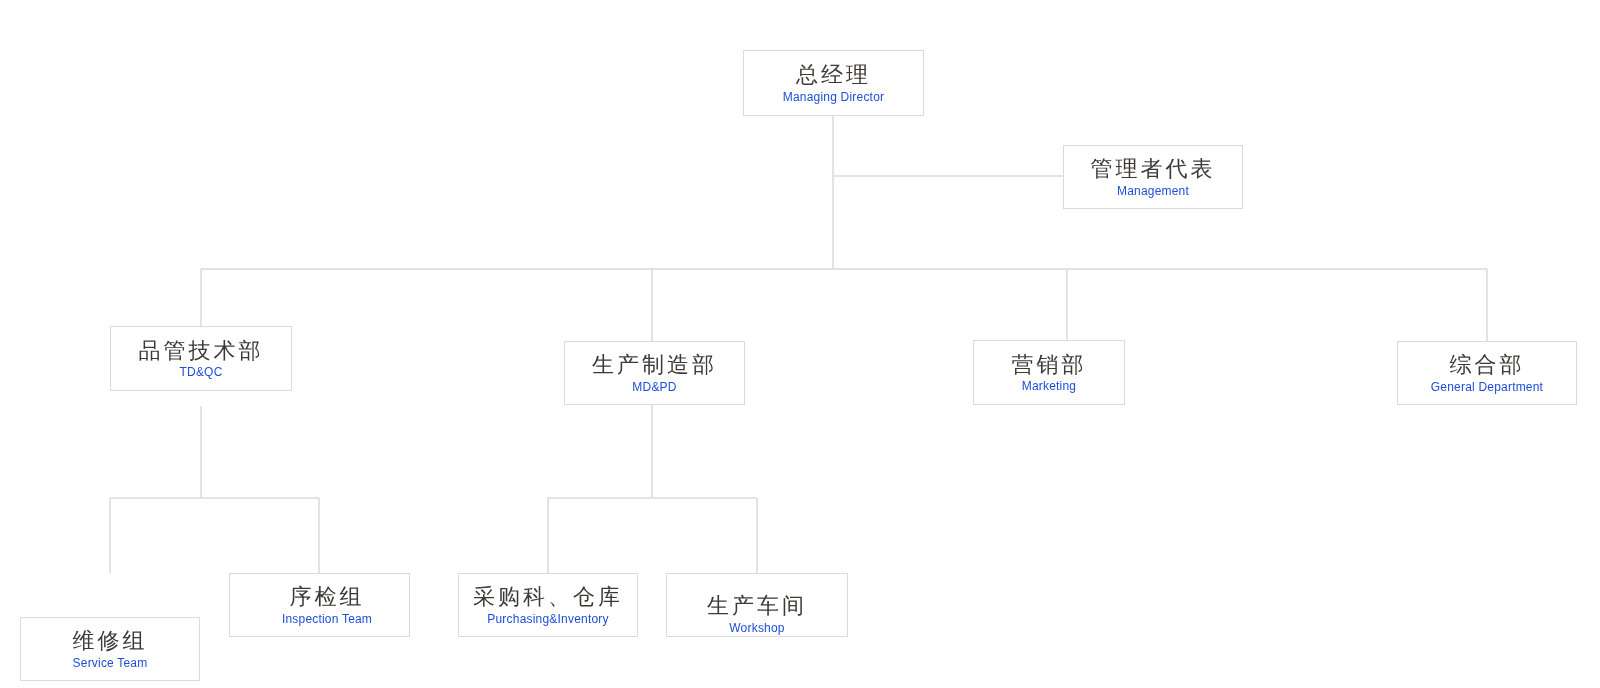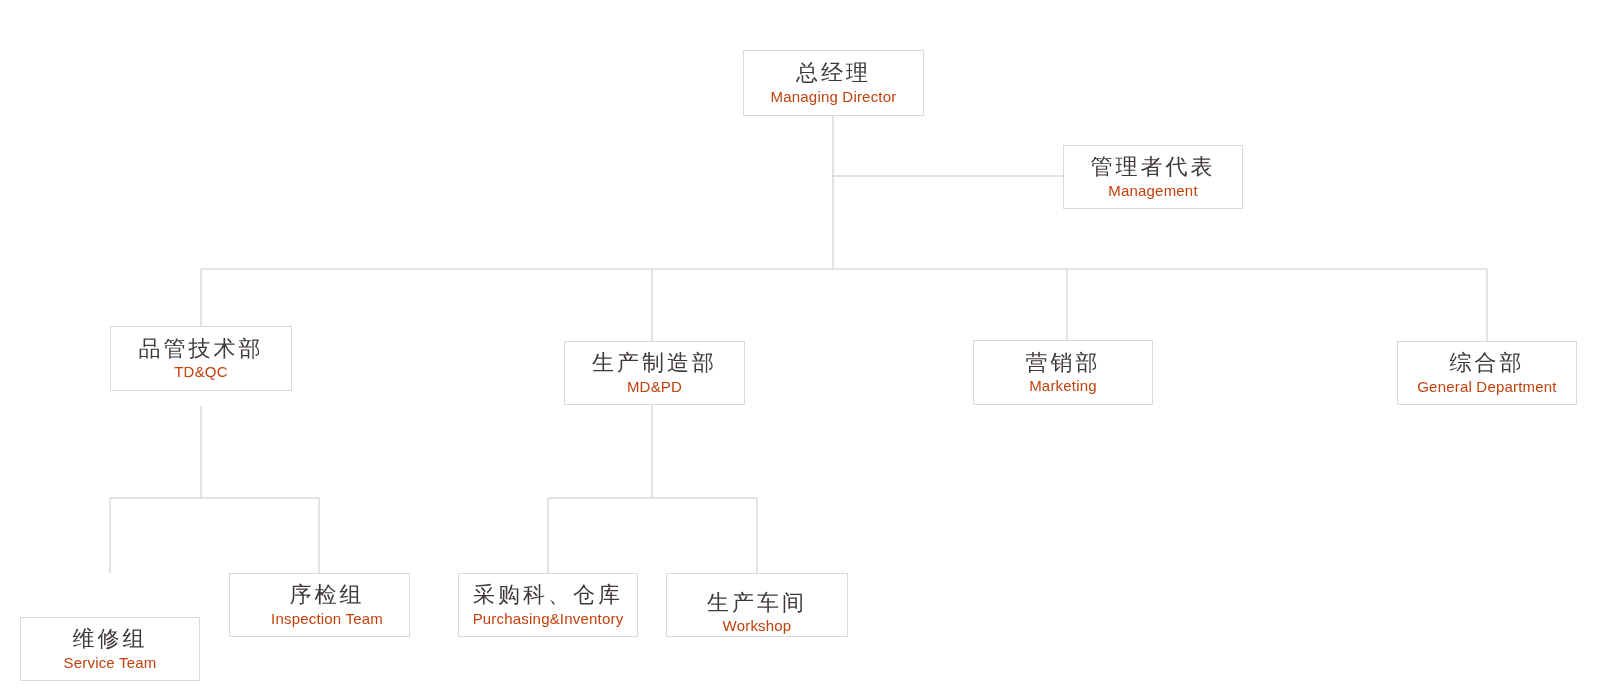--- a/index.html
+++ b/index.html
@@ -35,23 +35,23 @@
     z-index: 2;
   }
   .node .zh {
     font-size: 22px;
     letter-spacing: 3px;
     color: #3e3936;
     line-height: 1.3;
     white-space: nowrap;
   }
   .node .en {
-    font-size: 15px;
+    font-size: 12px;
     letter-spacing: 0.2px;
-    color: #c2410c;
+    color: #1d4ed8;
     line-height: 1.25;
     white-space: nowrap;
   }
 </style>
 </head>
 <body>
 
 <div class="stage">
 
   <svg class="connectors" viewBox="0 0 1600 688" xmlns="http://www.w3.org/2000/svg">
@@ -93,21 +93,21 @@
   <div class="node" style="left:110px; top:326px; width:182px; height:65px;">
     <div class="zh">品管技术部</div>
     <div class="en">TD&amp;QC</div>
   </div>
 
   <div class="node" style="left:564px; top:341px; width:181px; height:64px;">
     <div class="zh">生产制造部</div>
     <div class="en">MD&amp;PD</div>
   </div>
 
-  <div class="node" style="left:973px; top:340px; width:180px; height:65px;">
+  <div class="node" style="left:973px; top:340px; width:152px; height:65px;">
     <div class="zh">营销部</div>
     <div class="en">Marketing</div>
   </div>
 
   <div class="node" style="left:1397px; top:341px; width:180px; height:64px;">
     <div class="zh">综合部</div>
     <div class="en">General Department</div>
   </div>
 
   <div class="node" style="left:20px; top:573px; width:180px; height:64px;margin-top:44px;">

